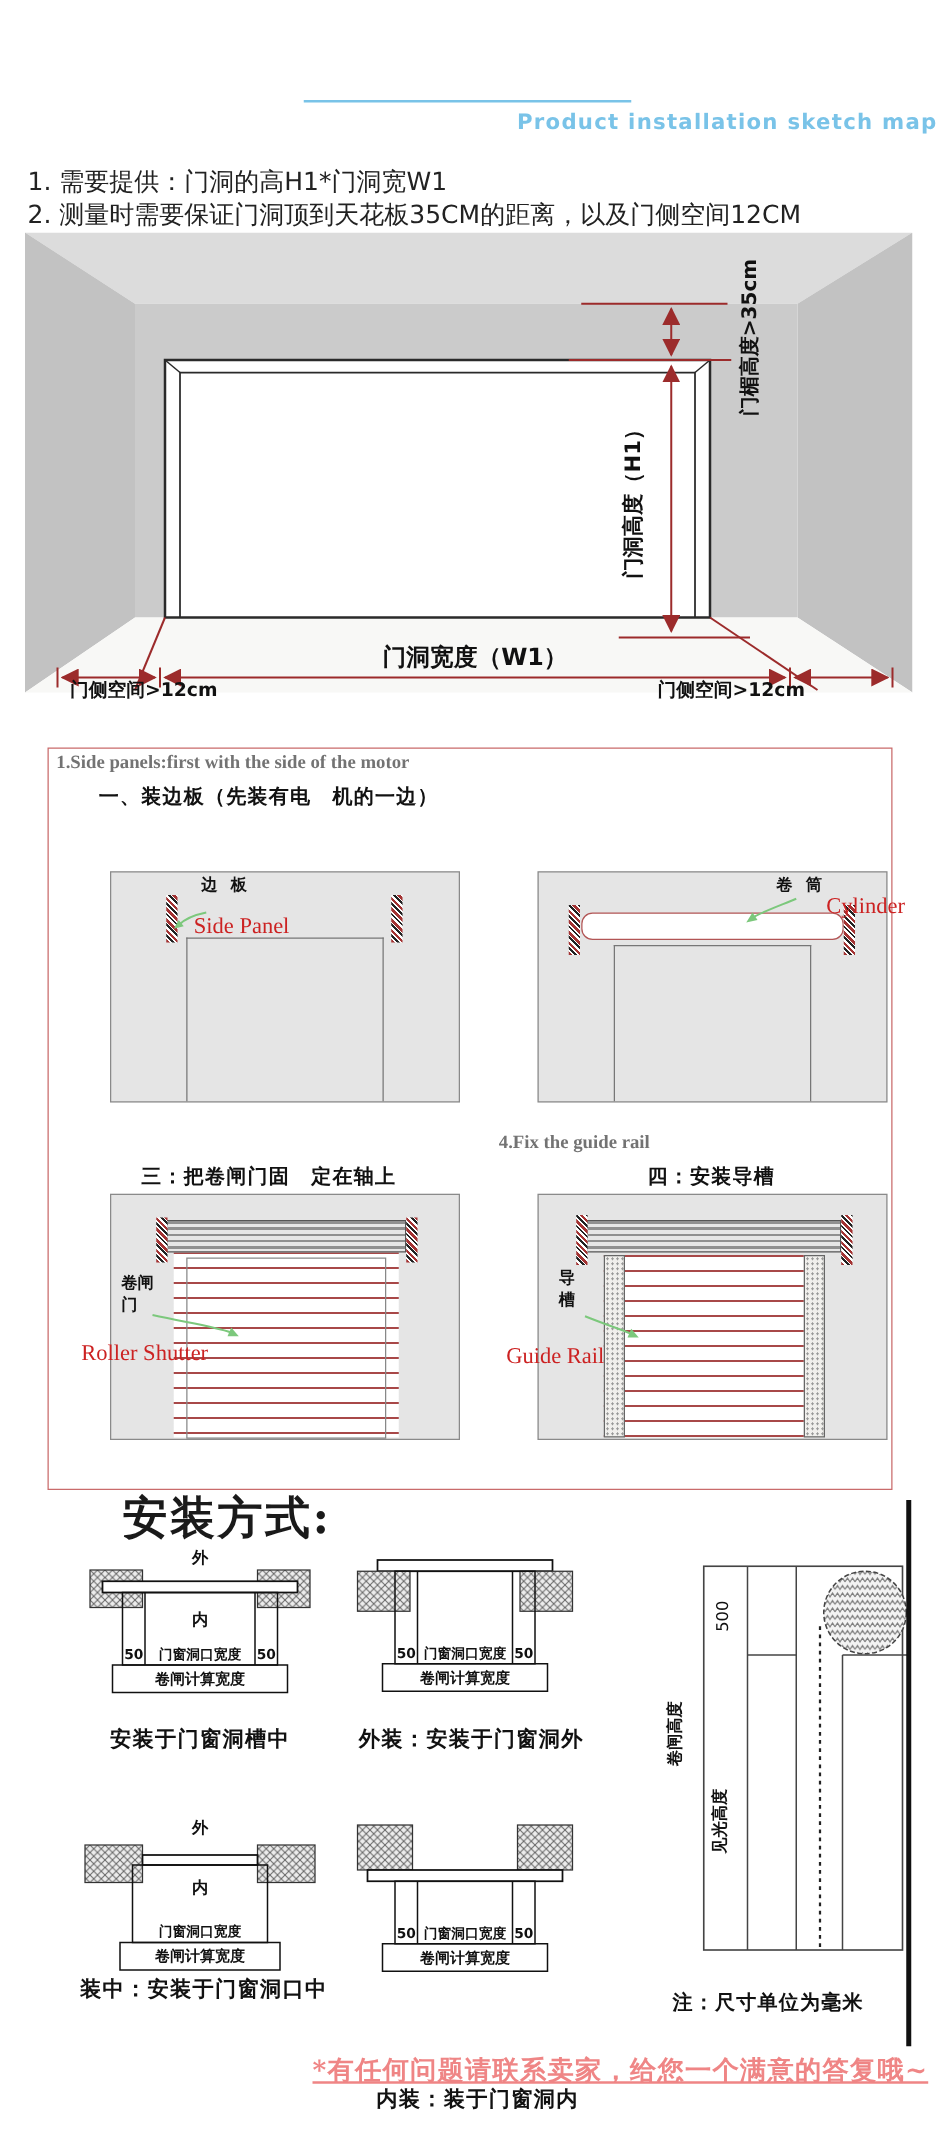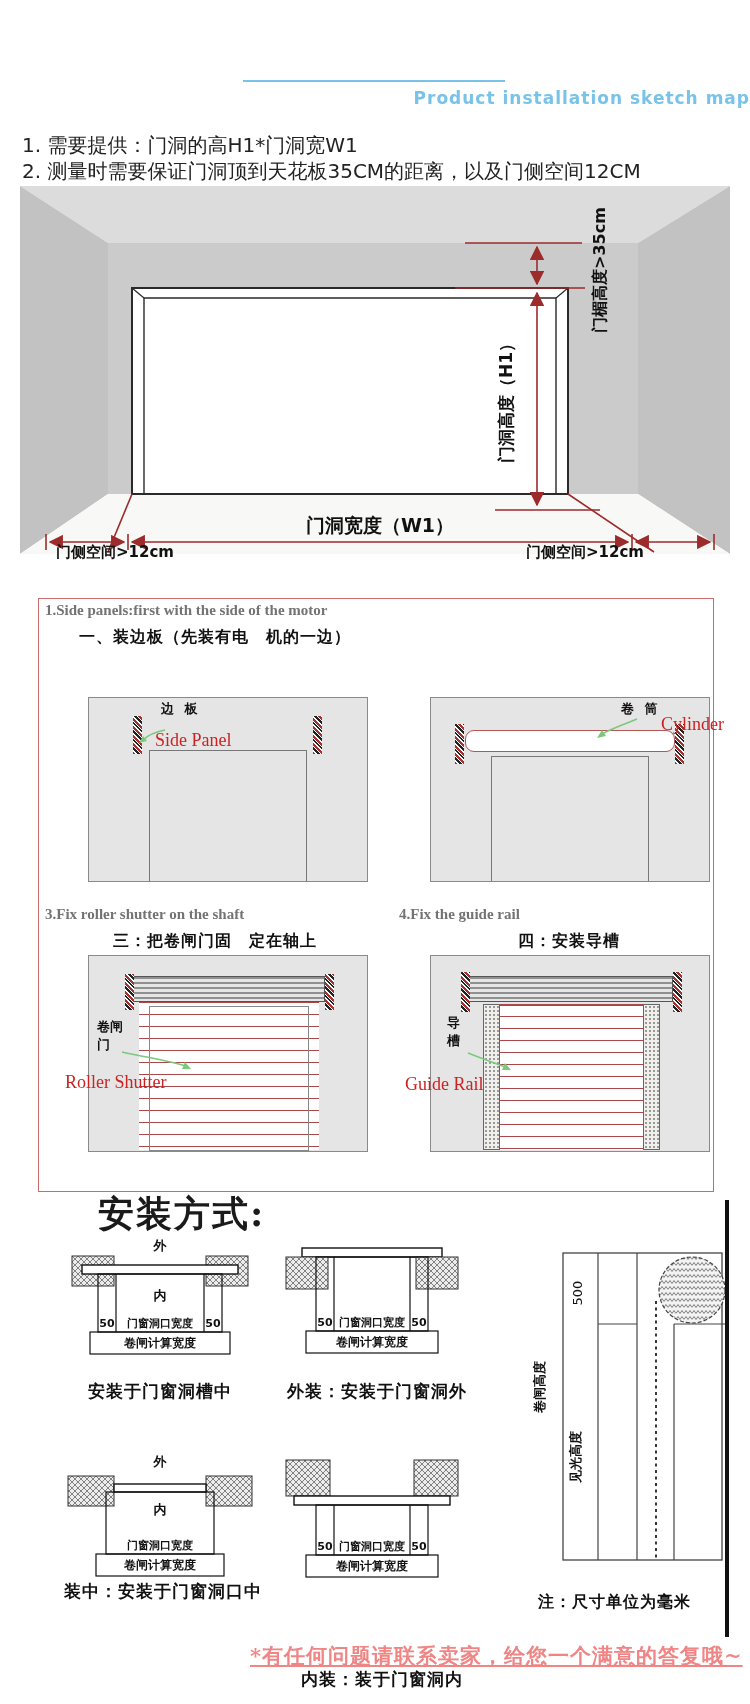--- a/index.html
+++ b/index.html
@@ -134,21 +134,20 @@
     <div class="hatch" style="left:24px;top:26px;height:40px"></div>
     <div class="hatch" style="left:244px;top:26px;height:40px"></div>
     <div class="lbl-cn" style="left:190px;top:2px;letter-spacing:3px">卷 筒</div>
     <div class="lbl-en" style="left:230px;top:4px">Cylinder</div>
     <svg class="garrow" style="left:162px;top:18px" width="46" height="26">
       <path d="M44,3 C32,8 18,13 9,18" fill="none" stroke="#7cc87c" stroke-width="1.6"></path>
       <polygon points="4,22 13,20 9,14" fill="#7cc87c"></polygon>
     </svg>
   </div>
 
-  <div class="step-title-en" style="left:45px;top:906px">3.Fix roller shutter on the shaft</div>
   <div class="step-title-cn" style="left:45px;top:931px">三：把卷闸门固　定在轴上</div>
   <div class="step-title-en" style="left:399px;top:906px">4.Fix the guide rail</div>
   <div class="step-title-cn" style="left:399px;top:931px">四：安装导槽</div>
 
   <div class="fig" style="left:88px;top:955px;height:195px">
     <div class="curtain" style="left:50px;top:46px;width:180px;height:148px"></div>
     <div class="inner-rect2" style="left:60px;top:50px;width:158px;height:143px"></div>
     <div class="roll" style="left:44px;top:20px;width:190px;height:24px"></div>
     <div class="hatch" style="left:36px;top:18px;height:36px"></div>
     <div class="hatch" style="left:236px;top:18px;height:36px"></div>

